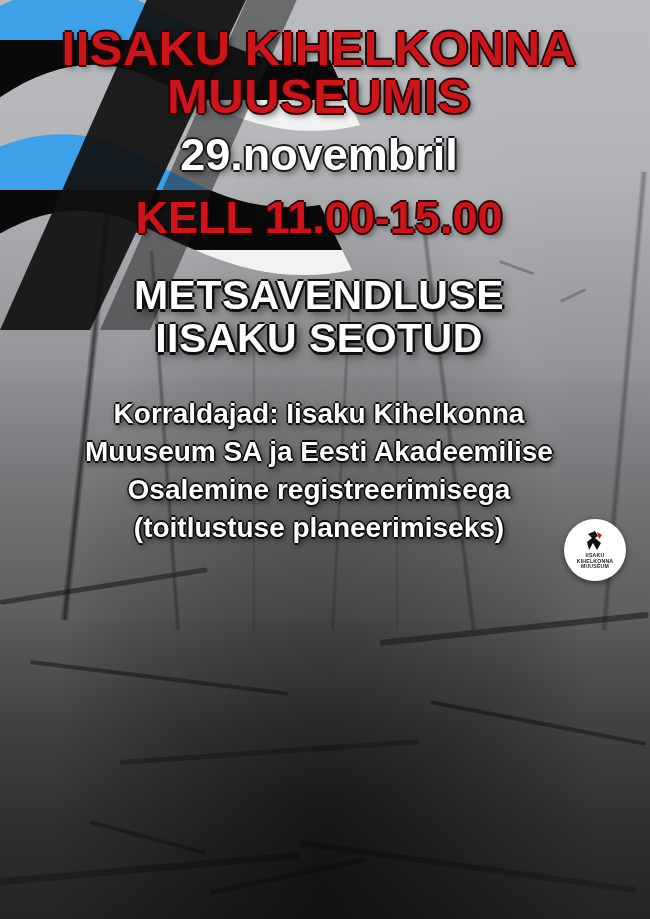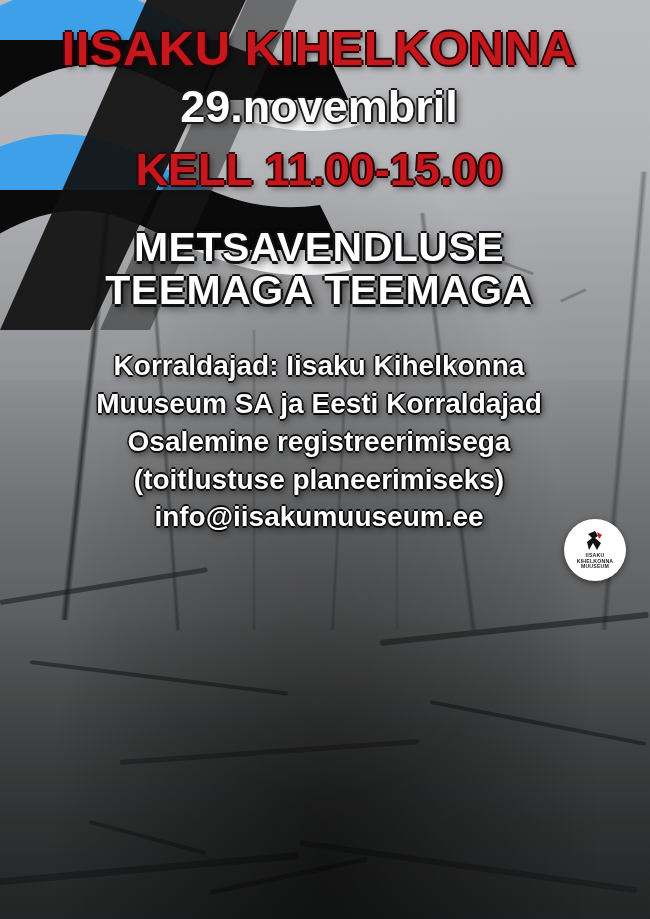--- a/index.html
+++ b/index.html
@@ -229,36 +229,36 @@
       <rect x="-40" y="280" width="480" height="80" fill="#f2f2f2"></rect>
     </g>
 
     <path d="M 200,0 L 300,0 L 130,360 L 40,360 Z" fill="#111111" opacity="0.93"></path>
     <path d="M 300,0 L 350,0 L 190,360 L 140,360 Z" fill="#1c1c1c" opacity="0.5"></path>
   </svg>
 
   <div class="content">
     <h1 class="title">
       <span>IISAKU KIHELKONNA</span><br>
+      <span>MUUSEUMIS</span>
     </h1>
 
     <div class="date">29.novembril</div>
     <div class="time">KELL 11.00-15.00</div>
 
     <h2 class="subject">
       <span>METSAVENDLUSE</span><br>
-      <span>TEEMAGA TEEMAGA</span><br>
+      <span>IISAKU SEOTUD</span><br>
     </h2>
 
     <div class="organizers">
       <span class="line">Korraldajad: Iisaku Kihelkonna</span>
-      <span class="line">Muuseum SA ja Eesti Korraldajad</span>
+      <span class="line">Muuseum SA ja Eesti Akadeemilise</span>
       <span class="line">Osalemine registreerimisega</span>
       <span class="line">(toitlustuse planeerimiseks)</span>
-      <span class="line">info@iisakumuuseum.ee</span>
     </div>
   </div>
 
   <div class="logo">
     <div class="mark">
       <svg viewBox="0 0 26 22" width="26" height="22">
         <path d="M13 1 L16 6 L13 8 L19 13 L15 20 L11 13 L7 20 L5 12 L10 8 L6 4 Z" fill="#111"></path>
         <path d="M15 2 L20 5 L17 9 Z" fill="#c8161d"></path>
       </svg>
     </div>

